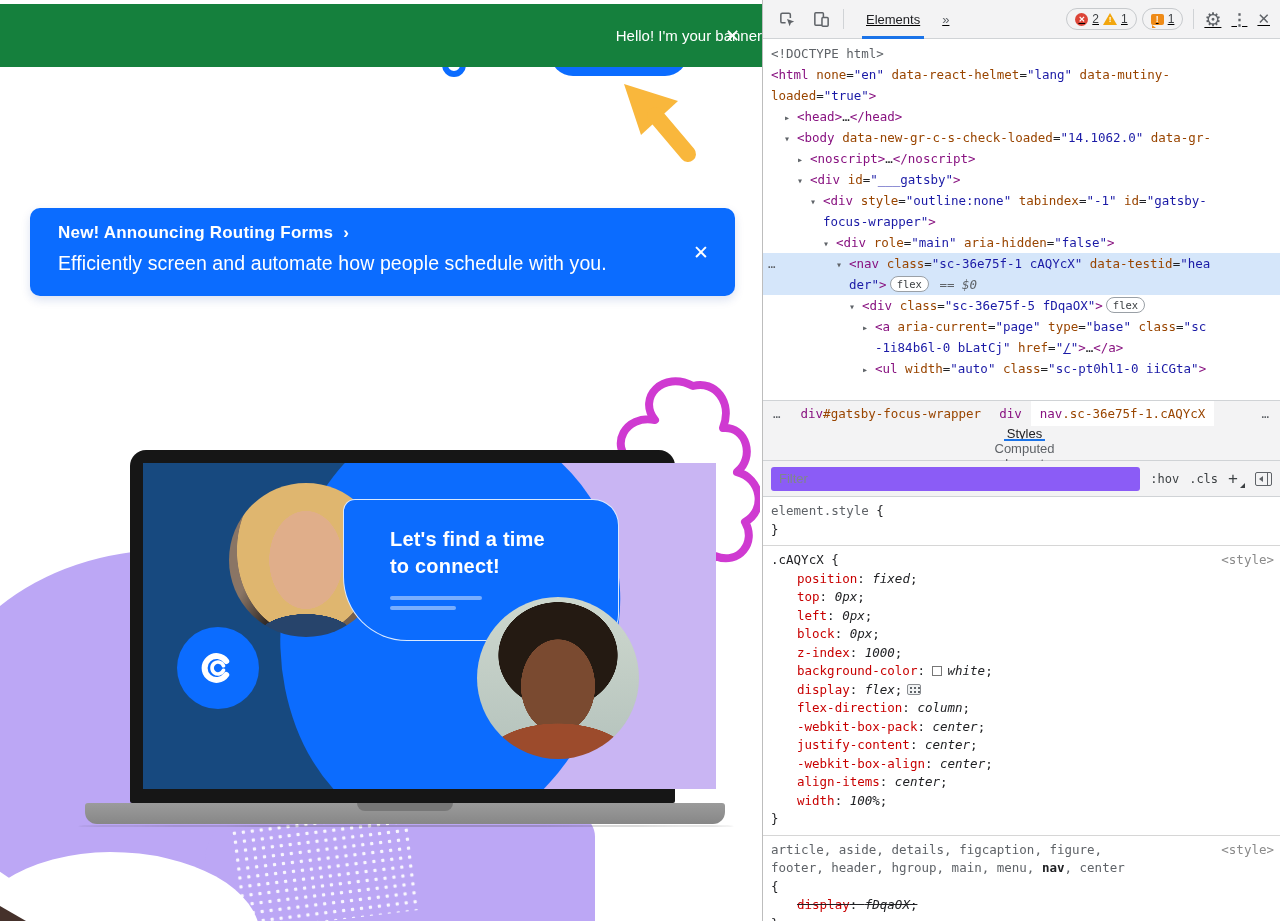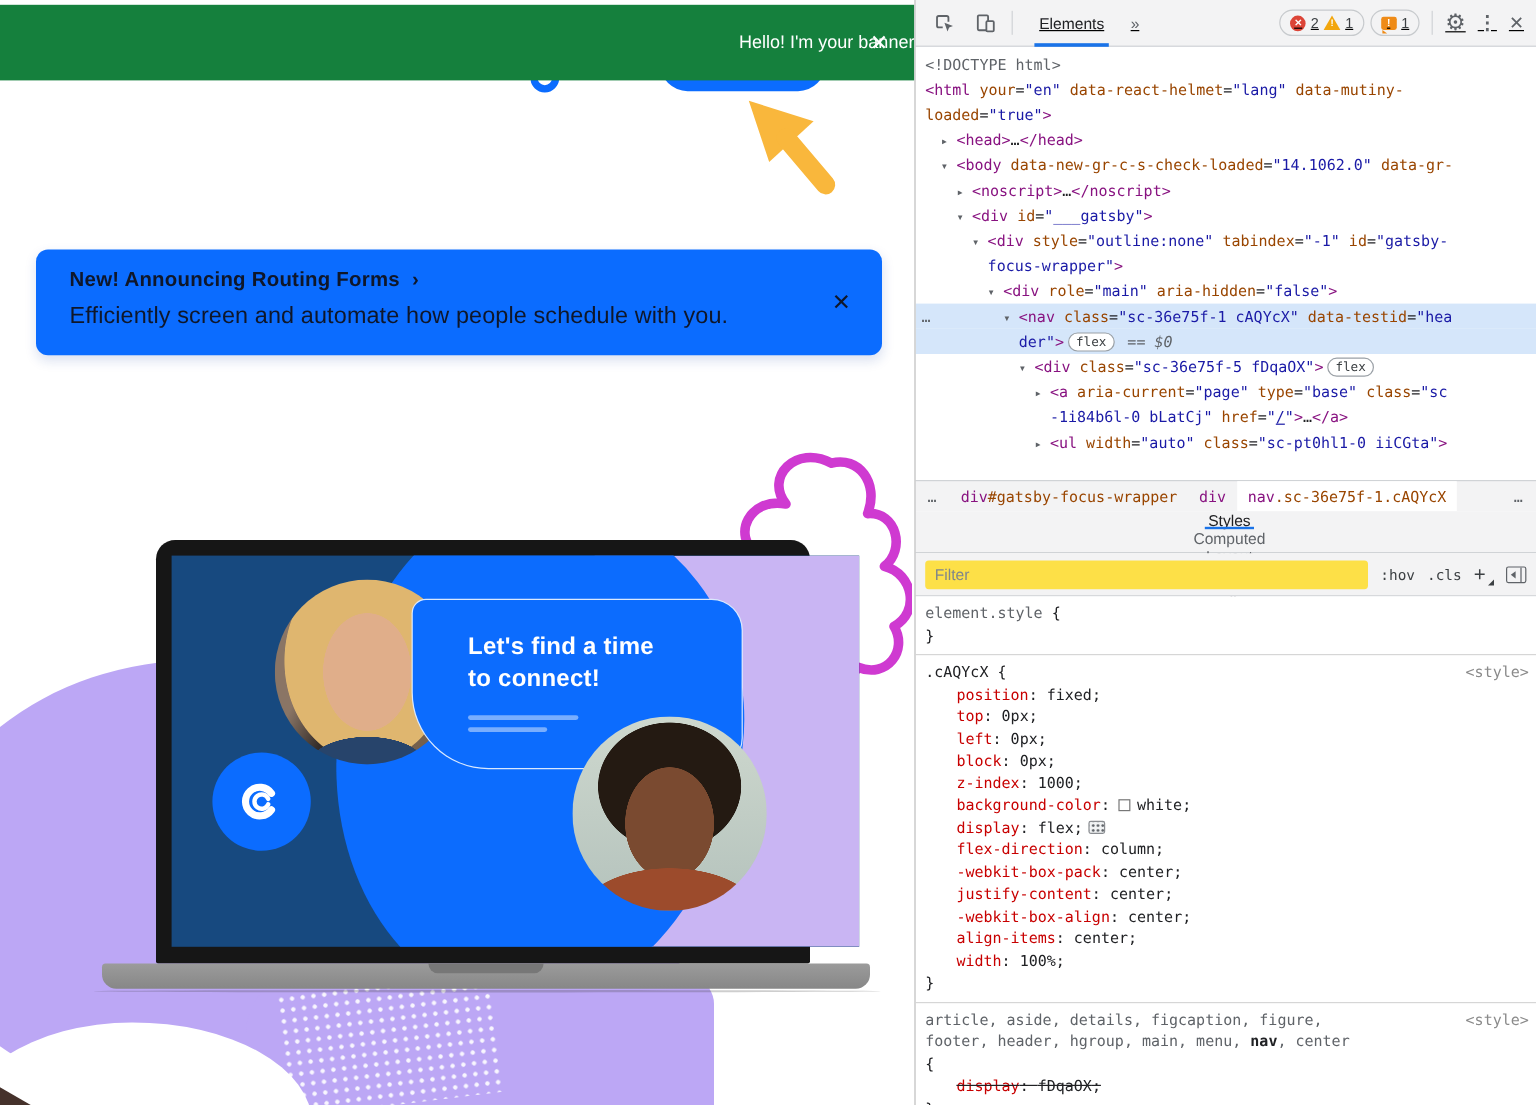--- a/index.html
+++ b/index.html
@@ -19,21 +19,21 @@
 
   .hero-pill { position:absolute; left:550px; top:30px; width:138px; height:46px; border-radius:23px;
     background:#0b6cff; z-index:3; }
   .logo-desc { position:absolute; left:442px; top:66px; width:26px; height:12px; overflow:hidden; z-index:3; }
   .logo-desc i { display:block; width:24px; height:24px; border:6px solid #0b6cff; border-radius:50%;
     margin-top:-13px; }
 
   .arrow-svg { position:absolute; left:612px; top:80px; z-index:7; }
 
   .promo { position:absolute; left:30px; top:208px; width:705px; height:88px; border-radius:10px;
-    background:#0b6cff; color:#0f172a; z-index:5; box-shadow:0 4px 10px rgba(20,60,160,.15); }
+    background:#0b6cff; color:#ffffff; z-index:5; box-shadow:0 4px 10px rgba(20,60,160,.15); }
   .promo .title { position:absolute; left:28px; top:15px; font-size:17px; font-weight:700; letter-spacing:.2px; }
   .promo .chev { font-size:17px; font-weight:700; margin-left:10px; }
   .promo .subtitle { position:absolute; left:28px; top:44px; font-size:19.5px; font-weight:400; letter-spacing:.1px; }
   .promo .close { position:absolute; right:26px; top:50%; transform:translateY(-50%); font-size:19px; cursor:pointer; }
 
   
   .blob-purple { position:absolute; left:-70px; top:550px; width:470px; height:360px; background:#bca7f5;
     border-radius:52% 48% 58% 42% / 55% 60% 38% 48%; z-index:1; }
   .blob-purple2 { position:absolute; left:205px; top:770px; width:390px; height:151px; background:#bca7f5;
     border-radius:46% 54% 30% 70% / 60% 44% 0 0; z-index:1; }
@@ -136,42 +136,42 @@
   .styles-tabs { position:absolute; left:0; top:426px; width:100%; height:35px; background:#f3f3f4;
     border-bottom:1px solid #d0d3d6; display:flex; align-items:center; padding-left:6px;flex-direction:column; }
   .stab { position:relative; height:35px; display:flex; align-items:center; padding:0 11px;
     font-size:13px; color:#5f6368; cursor:pointer; }
   .stab.active { color:#202124; }
   .stab.active::after { content:""; position:absolute; left:8px; right:8px; bottom:0; height:2.5px; background:#1a73e8; }
   .stabs-more { color:#5f6368; font-size:13px; margin-left:8px; cursor:pointer; }
 
   .filter-bar { position:absolute; left:0; top:461px; width:100%; height:36px; background:#f3f3f4;
     border-bottom:1px solid #d0d3d6; display:flex; align-items:center; padding:0 8px; gap:10px; }
-  .filter-input { flex:1; height:24px; background:#fde047; border:none; border-radius:3px;
+  .filter-input { flex:1; height:24px; background:#8b5cf6; border:none; border-radius:3px;
     font-size:13px; color:#202124; padding:0 8px; outline:none; }
   .filter-input::placeholder { color:#80868b; }
   .fb-btn { font-family:"DejaVu Sans Mono", monospace; font-size:12px; color:#3c4043; cursor:pointer; }
   .fb-plus { position:relative; font-size:17px; color:#3c4043; cursor:pointer; padding-right:7px; }
   .fb-plus::after { content:""; position:absolute; right:0; bottom:1px; border-left:5px solid transparent;
     border-bottom:5px solid #3c4043; }
   .panel-ic { width:17px; height:14px; border:1.5px solid #5f6368; border-radius:2px; position:relative; cursor:pointer; }
   .panel-ic::before { content:""; position:absolute; right:3px; top:0; bottom:0; width:1.5px; background:#5f6368; }
   .panel-ic::after { content:""; position:absolute; left:3px; top:3.5px; border-top:3px solid transparent;
     border-bottom:3px solid transparent; border-right:4px solid #5f6368; }
 
   .styles-pane { position:absolute; left:0; top:497px; width:100%; height:424px; overflow:hidden; background:#fff;
     font-family:"DejaVu Sans Mono", monospace; font-size:12.5px; line-height:18.5px; color:#202124; }
   .sblock { position:relative; padding:5px 8px 6px 8px; border-bottom:1px solid #d6d6d6; }
   .sline { white-space:pre; position:relative; }
   .stag { position:absolute; right:6px; top:5px; color:#8a8a8a; cursor:pointer; }
   .sel-gray { color:#5f6368; } .sel-norm { color:#202124; } .sel-dim { color:#5f6368; }
   .sel-match { color:#202124; font-weight:700; }
   .brace { color:#202124; }
   .pline { padding-left:26px; white-space:pre; cursor:pointer; }
-  .p-name { color:#c80000; } .p-val { color:#202124; }
+  .p-name { color:#c80000; } .p-val { color:#202124;font-style:italic; }
   .struck { text-decoration:line-through; }
   .swatch { display:inline-block; width:10px; height:10px; border:1px solid #777; background:#fff;
     margin-right:5px; vertical-align:-1px; }
   .flexicon { display:inline-block; width:14px; height:11px; border:1px solid #8a8d91; border-radius:2px;
     background:#f1f3f4; margin-left:5px; vertical-align:-1px; cursor:pointer;
     background-image:radial-gradient(#5f6368 1px, rgba(0,0,0,0) 1.2px); background-size:4px 4px;
     background-position:1px 1px; }
 </style>
 </head>
 <body>
@@ -276,21 +276,21 @@
         </span>
       </span>
       <span class="tsep"></span>
       <span class="gear">⚙</span>
       <span class="kebab">⋮</span>
       <span class="dt-close">✕</span>
     </div>
 
     <div class="tree">
         <div class="trow" style="padding-left: 8px;"><span class="tk-gray">&lt;!DOCTYPE html&gt;</span></div>
-        <div class="trow" style="padding-left: 8px;"><span class="tk-tag">&lt;html</span><span class="tk-attr"> your</span><span class="tk-pln">=</span><span class="tk-val">"en"</span><span class="tk-attr"> data-react-helmet</span><span class="tk-pln">=</span><span class="tk-val">"lang"</span><span class="tk-attr"> data-mutiny-</span></div>
+        <div class="trow" style="padding-left: 8px;"><span class="tk-tag">&lt;html</span><span class="tk-attr"> none</span><span class="tk-pln">=</span><span class="tk-val">"en"</span><span class="tk-attr"> data-react-helmet</span><span class="tk-pln">=</span><span class="tk-val">"lang"</span><span class="tk-attr"> data-mutiny-</span></div>
         <div class="trow" style="padding-left: 8px;"><span class="tk-attr">loaded</span><span class="tk-pln">=</span><span class="tk-val">"true"</span><span class="tk-tag">&gt;</span></div>
         <div class="trow" style="padding-left: 21px;"><span class="arw">▸</span><span class="tk-tag">&lt;head&gt;</span><span class="tk-ell">…</span><span class="tk-tag">&lt;/head&gt;</span></div>
         <div class="trow" style="padding-left: 21px;"><span class="arw">▾</span><span class="tk-tag">&lt;body</span><span class="tk-attr"> data-new-gr-c-s-check-loaded</span><span class="tk-pln">=</span><span class="tk-val">"14.1062.0"</span><span class="tk-attr"> data-gr-</span></div>
         <div class="trow" style="padding-left: 34px;"><span class="arw">▸</span><span class="tk-tag">&lt;noscript&gt;</span><span class="tk-ell">…</span><span class="tk-tag">&lt;/noscript&gt;</span></div>
         <div class="trow" style="padding-left: 34px;"><span class="arw">▾</span><span class="tk-tag">&lt;div</span><span class="tk-attr"> id</span><span class="tk-pln">=</span><span class="tk-val">"___gatsby"</span><span class="tk-tag">&gt;</span></div>
         <div class="trow" style="padding-left: 47px;"><span class="arw">▾</span><span class="tk-tag">&lt;div</span><span class="tk-attr"> style</span><span class="tk-pln">=</span><span class="tk-val">"outline:none"</span><span class="tk-attr"> tabindex</span><span class="tk-pln">=</span><span class="tk-val">"-1"</span><span class="tk-attr"> id</span><span class="tk-pln">=</span><span class="tk-val">"gatsby-</span></div>
         <div class="trow" style="padding-left: 60px;"><span class="tk-val">focus-wrapper"</span><span class="tk-tag">&gt;</span></div>
         <div class="trow" style="padding-left: 60px;"><span class="arw">▾</span><span class="tk-tag">&lt;div</span><span class="tk-attr"> role</span><span class="tk-pln">=</span><span class="tk-val">"main"</span><span class="tk-attr"> aria-hidden</span><span class="tk-pln">=</span><span class="tk-val">"false"</span><span class="tk-tag">&gt;</span></div>
         <div class="trow sel" style="padding-left: 73px;"><span class="gutter">…</span><span class="arw">▾</span><span class="tk-tag">&lt;nav</span><span class="tk-attr"> class</span><span class="tk-pln">=</span><span class="tk-val">"sc-36e75f-1 cAQYcX"</span><span class="tk-attr"> data-testid</span><span class="tk-pln">=</span><span class="tk-val">"hea</span></div>
         <div class="trow sel" style="padding-left: 86px;"><span class="tk-val">der"</span><span class="tk-tag">&gt;</span><span class="tk-badge">flex</span><span class="tk-eq"> == $0</span></div>

